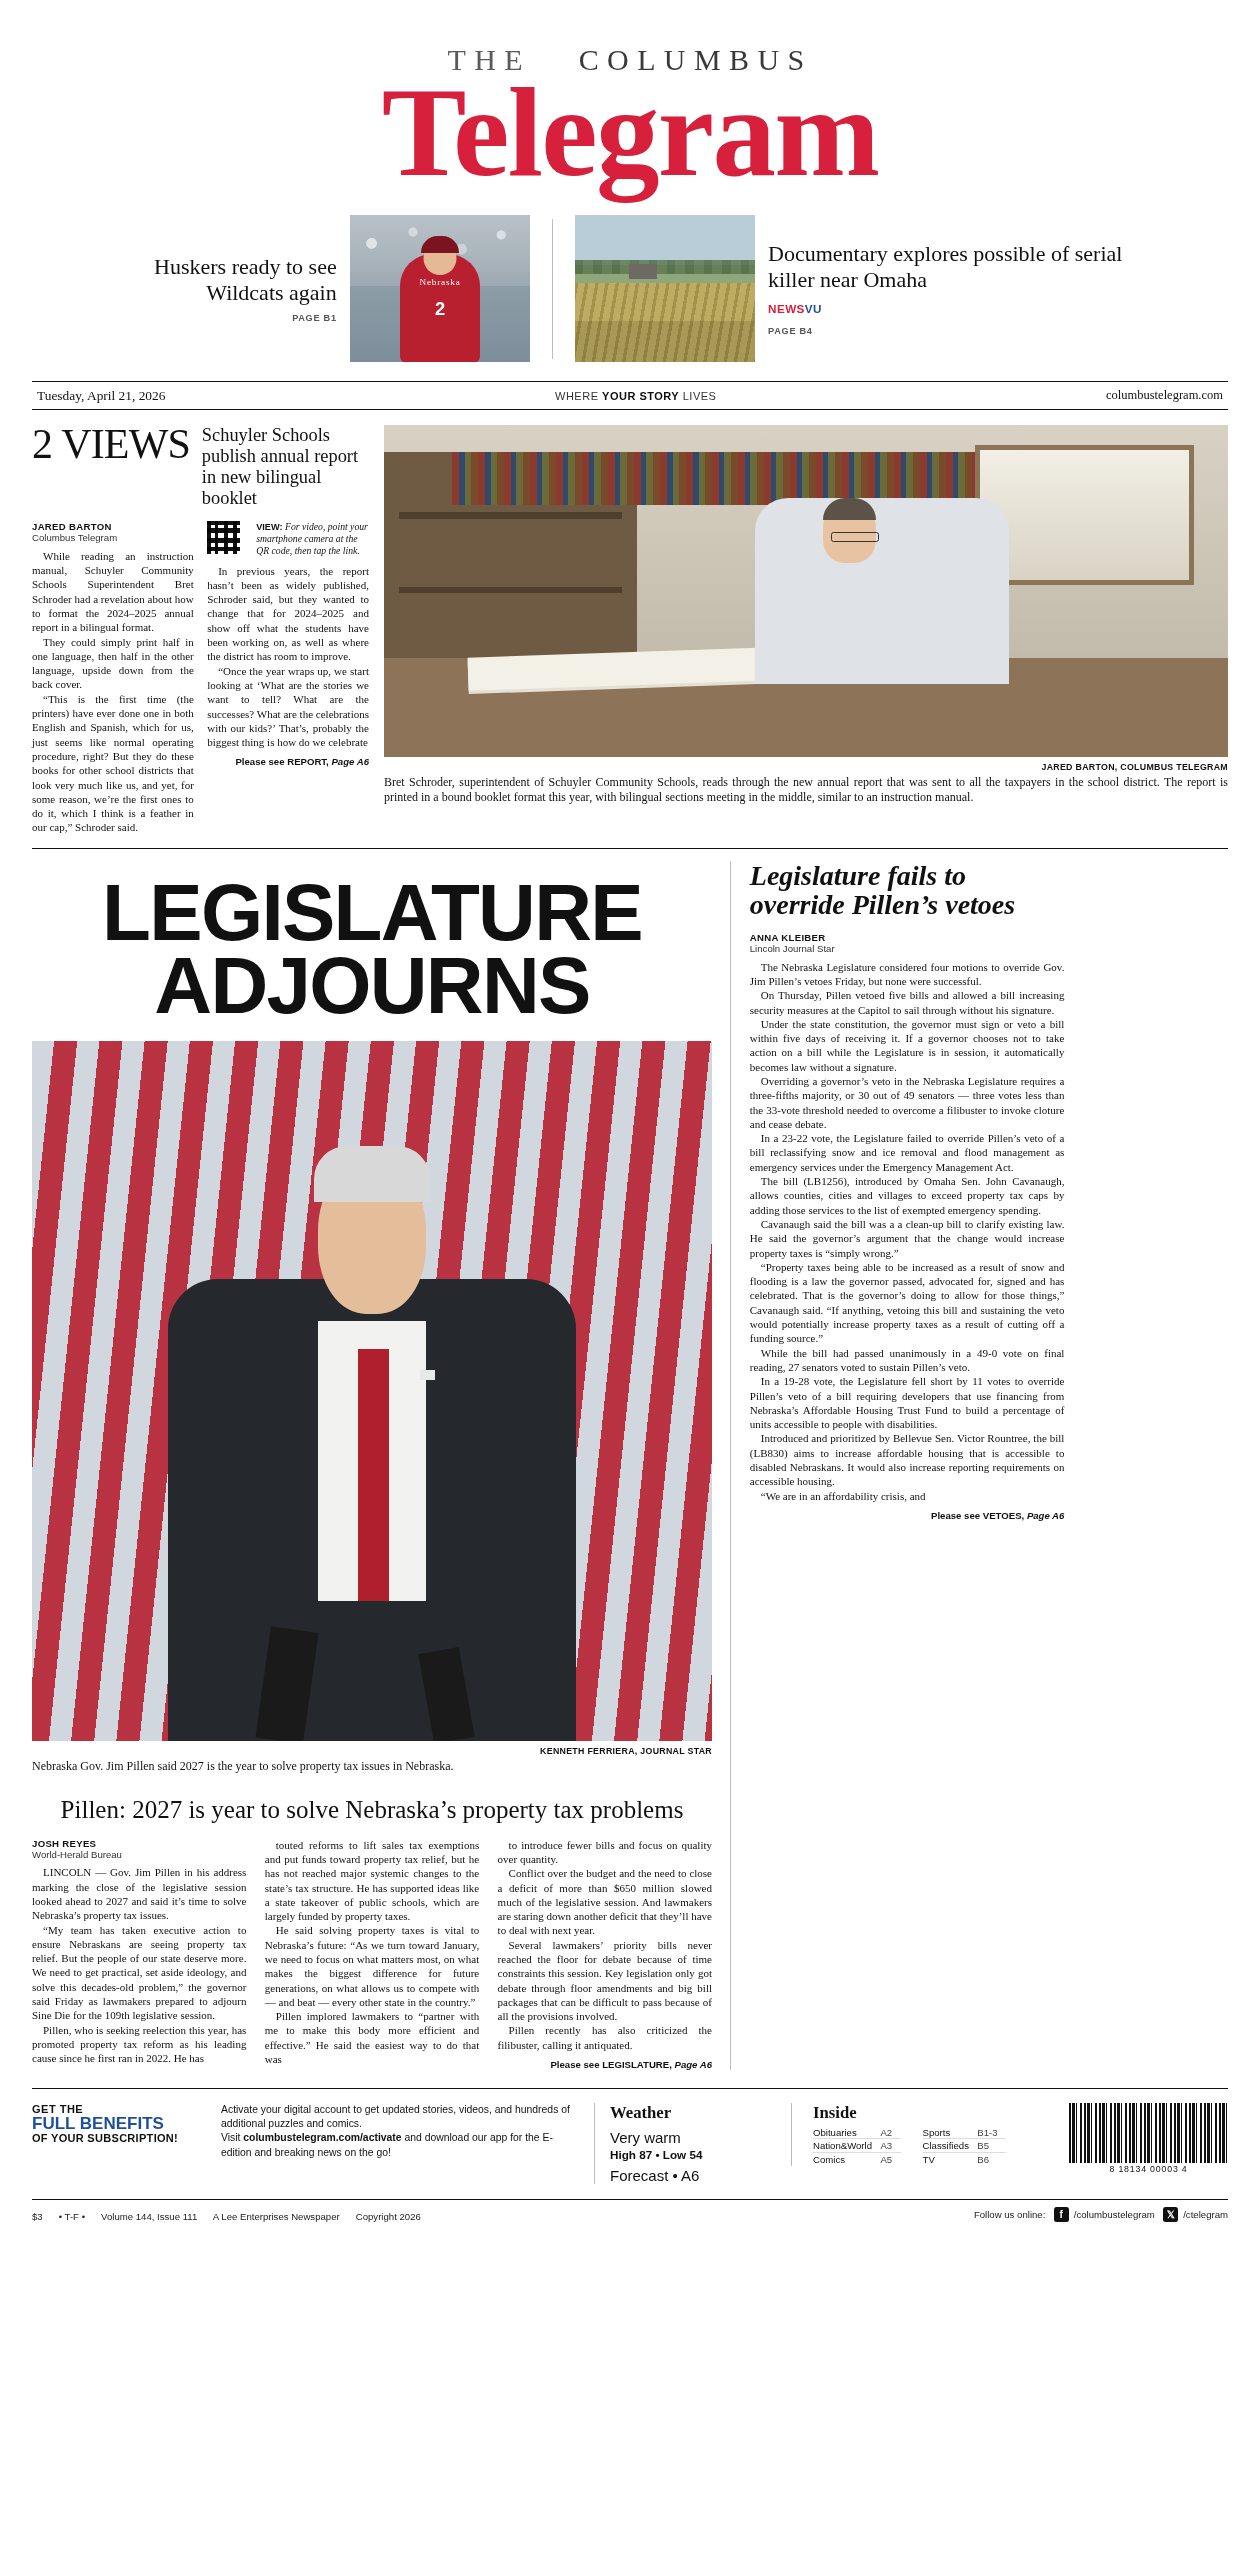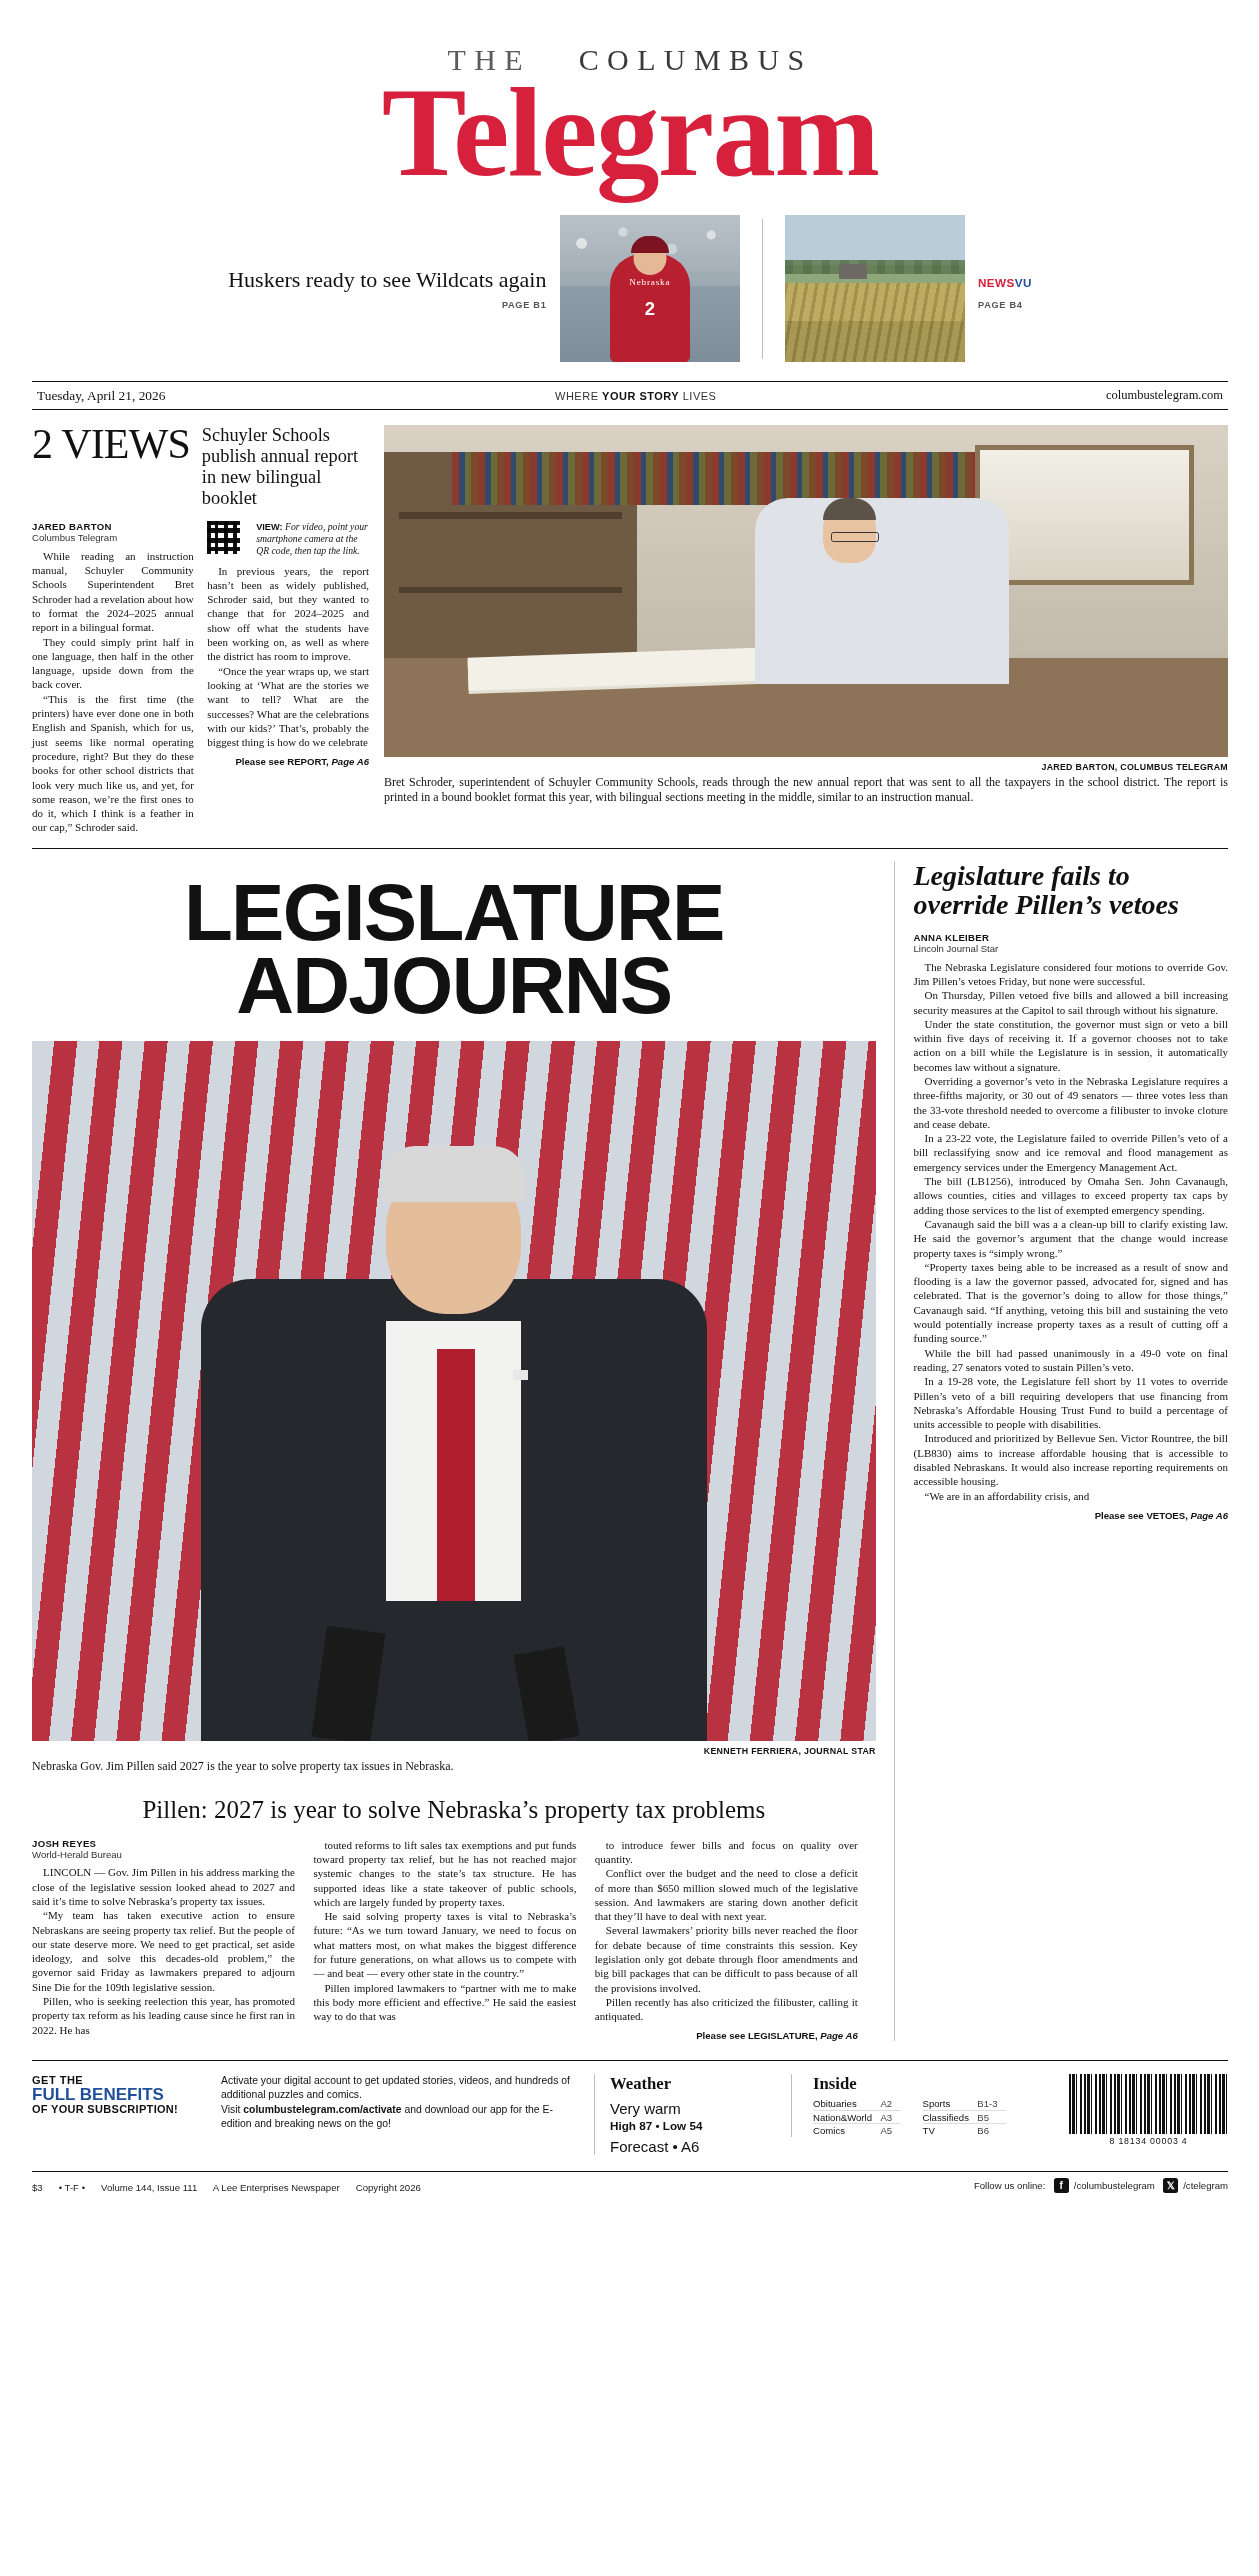--- a/index.html
+++ b/index.html
@@ -235,21 +235,21 @@
   .ps-window { position:absolute; right:4%; top:6%; width:26%; height:42%; background:linear-gradient(#f2efe6,#d8d3c4); border:5px solid #8b7557;}
   .ps-desk { position:absolute; left:0; right:0; bottom:0; height:30%; background:#8d7358; }
   .ps-papers { position:absolute; left:10%; bottom:22%; width:46%; height:10%; background:#f3f0e7; transform:rotate(-2deg); box-shadow: 0 3.3px 0 #e4e0d4;}
   .ps-person { position:absolute; left:44%; top:22%; width:30%; height:56%; background:#dfe3e8; border-radius:33px 33px 0 0; }
   .ps-head { position:absolute; left:52%; top:24%; width:53px; height:58px; border-radius:40%; background:#e8c3a2; }
   .ps-hair { position:absolute; left:52%; top:22%; width:53px; height:22px; border-radius:25px 25px 0 0; background:#5d5248; }
   .ps-glasses { position:absolute; left:53%; top:32%; width:48px; height:10px; border:1.7px solid #333; border-radius:2.5px; background:transparent;}
   
   .divider-thick { border-top:1.7px solid #111; margin: 13.4px 32px 0 32px; }
   .sec-leg { margin: 0 32px; display:flex; gap: 18.4px; padding-top: 11.7px; }
-  .leg-main { width: 844px; }
+  .leg-main { width: 680px; }
   .leg-hed {
     font-family:"Liberation Sans",sans-serif;
     font-weight:700; font-size: 80px; line-height:.92; letter-spacing:-1.7px;
     text-align:center; margin: 15px 0 18.4px 0;
   }
   .photo-pillen {
     width:100%; height: 700px; position:relative; overflow:hidden;
     background:#9aa7b5;
   }
   .pp-flag { position:absolute; inset:0;
@@ -354,20 +354,21 @@
       </div>
     </div>
     <div class="teaser-divider"></div>
     <div class="teaser right">
       <div class="teaser-photo ph-field">
         <div class="trees"></div>
         <div class="barn"></div>
         <div class="rows"></div>
       </div>
       <div class="teaser-text">
+        <div>Documentary explores possible of serial killer near Omaha</div>
         <div class="newsvu">
           <span>NEWS</span><span class="vu">VU</span>
         </div>
         <div class="teaser-page">PAGE B4</div>
       </div>
     </div>
   </div>
 
   <div class="datebar">
     <div>Tuesday, April 21, 2026</div>

